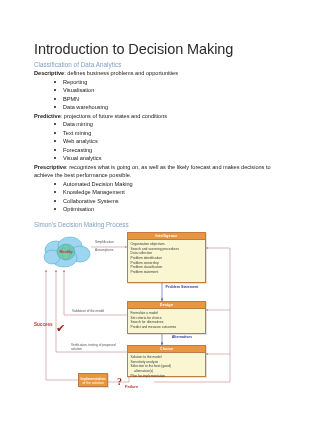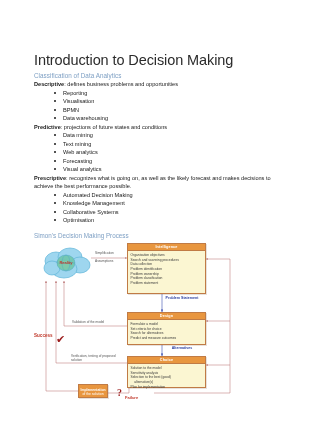--- a/index.html
+++ b/index.html
@@ -10,21 +10,21 @@
   body {
     width: 300px;
     height: 424px;
     overflow: hidden;
     font-family: "Liberation Sans", sans-serif;
     color: #1a1a1a;
     position: relative;
   }
   .page {
     position: absolute;
-    left: 0; top: 15px;
+    left: 0; top: 4px;
     width: 300px;
     height: 408px;
     background: #ffffff;
   }
   .content {
     position: absolute;
     left: 34px;
     top: 38px;
     width: 240px;
   }

